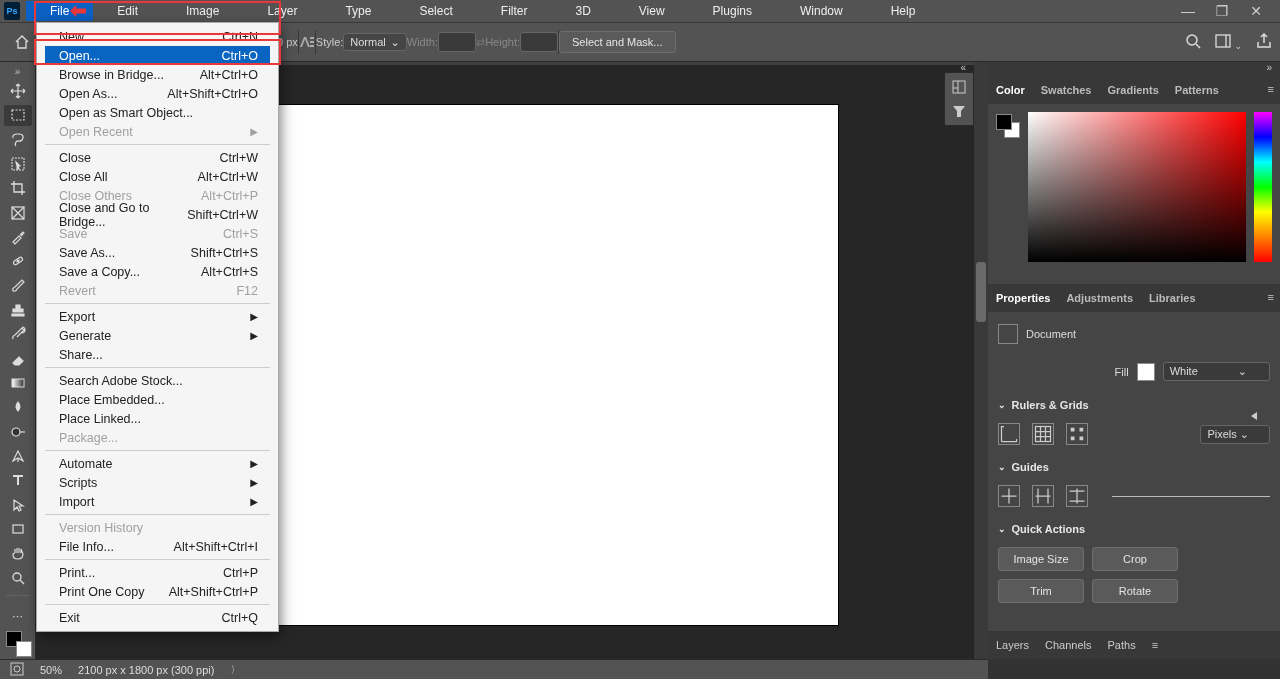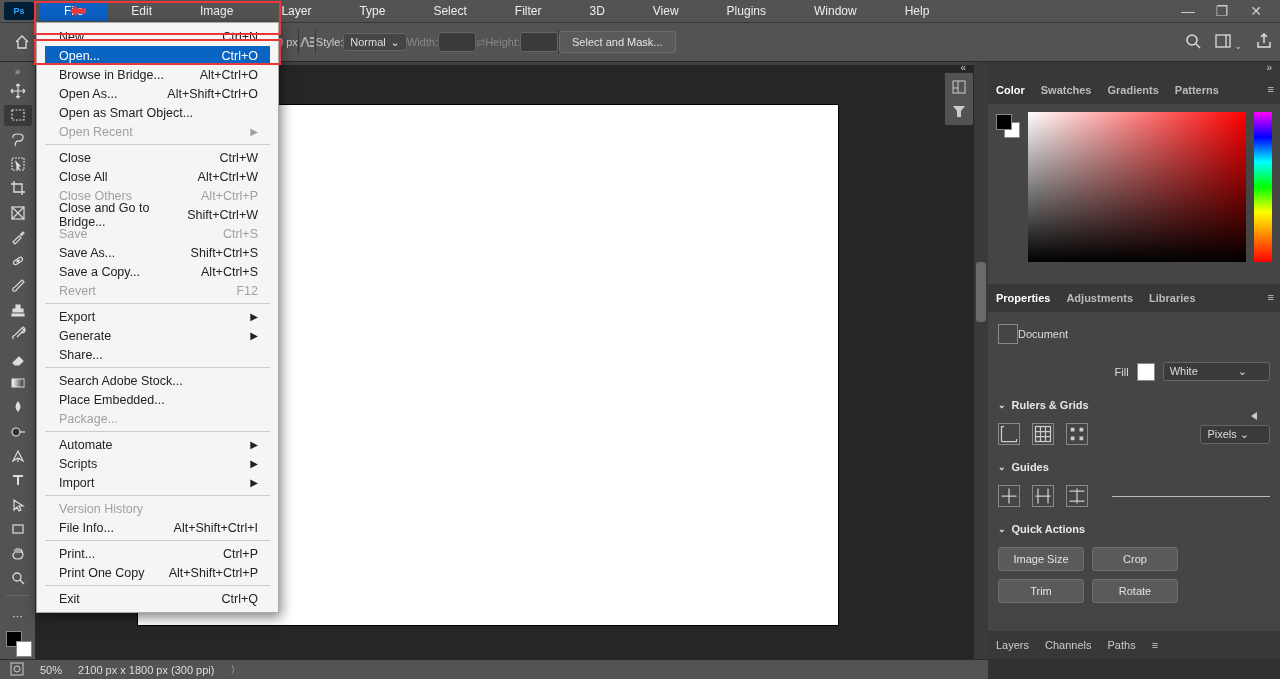--- a/index.html
+++ b/index.html
@@ -1,18 +1,18 @@
 <!DOCTYPE html>
 <html><head>
 <meta charset="utf-8">
 <style>
 * { margin: 0; padding: 0; box-sizing: border-box; font-family: "Segoe UI", Tahoma, sans-serif; }
 body { background: #323232; color: #ccc; width: 1280px; height: 679px; overflow: hidden; font-size: 11px; position: relative; }
 .menubar { height: 22px; background: #535353; display: flex; align-items: center; padding: 0 4px; gap: 0; }
-.ps-icon { width: 30px; height: 18px; background: #001e36; color: #31a8ff; display: flex; align-items: center; justify-content: center; font-size: 9px; font-weight: bold; margin-right: 6px; border-radius: 2px; }
+.ps-icon { width: 16px; height: 18px; background: #001e36; color: #31a8ff; display: flex; align-items: center; justify-content: center; font-size: 9px; font-weight: bold; margin-right: 6px; border-radius: 2px; }
 .redptr { position:absolute; left:70px; top:5px; width:16px; height:12px; background:#e9373a; clip-path: polygon(0 50%, 40% 0, 40% 30%, 100% 30%, 100% 70%, 40% 70%, 40% 100%); z-index:60;}
 .menu-item { padding: 3px 24px; color: #eee; font-size: 12px; cursor: default; }
 .menu-item.active { background: #0b61c4; color: #fff; }
 .win-controls { margin-left: auto; display: flex; gap: 10px; padding-right: 8px; }
 .win-btn { width: 24px; height: 16px; display: flex; align-items: center; justify-content: center; color: #ccc; font-size: 14px; }
 
 .optbar { height: 40px; background: #535353; border-top: 1px solid #383838; border-bottom:1px solid #2a2a2a; display: flex; align-items: center; padding: 0 8px; gap: 0; font-size: 11px; }
 .optbar .sep { width:1px; height:24px; background:#383838; }
 .opt-label { color:#ccc; }
 .opt-select{ background:#454545; border:1px solid #666; color:#ddd; padding:2px 20px 2px 6px; border-radius:3px; position:relative;}
@@ -43,21 +43,21 @@
 .panel-tabs .pmenu{position:absolute; right:6px; top:7px; color:#ccc;}
 .color-body{height:180px; padding:8px; display:flex; gap:8px;}
 .fgbg{width:24px; height:24px; position:relative; margin-top:2px;}
 .fgbg .fg{width:16px;height:16px;background:#000;border:1px solid #888;position:absolute;top:0;left:0;}
 .fgbg .bg{width:16px;height:16px;background:#fff;border:1px solid #888;position:absolute;top:8px;left:8px;}
 .picker{flex:1; height:150px; background:linear-gradient(to top, #000, transparent), linear-gradient(to right, #fff, #ff0000);}
 .hue{width:18px;height:150px;background:linear-gradient(to bottom,#ff00ff,#0000ff,#00ffff,#00ff00,#ffff00,#ff8000,#ff0000);}
 .hue-ptr{position:relative; top:150px; left:-3px; width:0;height:0;border-top:4px solid transparent;border-bottom:4px solid transparent;border-right:6px solid #ccc;}
 
 .prop-body{flex:1; padding:6px 10px; font-size:11px; color:#ddd; overflow:auto; background:#454545;}
-.prop-head{display:flex; align-items:center; padding:6px 0;}
+.prop-head{display:flex; align-items:center; gap:8px; padding:6px 0;}
 .doc-icon{width:20px;height:20px;border:1px solid #888; background:#454545;}
 .fill-row{display:flex; align-items:center; justify-content:flex-end; gap:8px; padding:12px 0;}
 .fill-swatch{width:18px;height:18px;background:#fff;border:1px solid #888;}
 .fill-select{background:#3a3a3a;border:1px solid #666;color:#ddd;padding:2px 22px 2px 6px;border-radius:3px;}
 .section-h{display:flex; align-items:center; gap:6px; padding:6px 0; font-weight:bold; color:#e7e7e7;}
 .section-h .chev{font-size:9px;}
 .grid-icons{display:flex; gap:12px; padding:6px 0 10px; align-items:center;}
 .gicon{width:22px;height:22px;border:1px solid #888;display:flex;align-items:center;justify-content:center;color:#ccc;font-size:12px;}
 .units-sel{margin-left:auto;background:#3a3a3a;border:1px solid #666;color:#ddd;padding:2px 20px 2px 6px;border-radius:3px;font-size:11px;}
 .guide-line{flex:1;height:1px;background:#bbb;margin-left:12px;}
@@ -480,20 +480,24 @@
     </div>
     <div class="dd-sep"></div>
     <div class="dd-item">
       <span>Search Adobe Stock...</span>
       <span></span>
     </div>
     <div class="dd-item">
       <span>Place Embedded...</span>
       <span></span>
     </div>
+    <div class="dd-item">
+      <span>Place Linked...</span>
+      <span></span>
+    </div>
     <div class="dd-item disabled">
       <span>Package...</span>
       <span></span>
     </div>
     <div class="dd-sep"></div>
     <div class="dd-item">
       <span>Automate</span>
       <span class="arw">▶</span>
     </div>
     <div class="dd-item">

